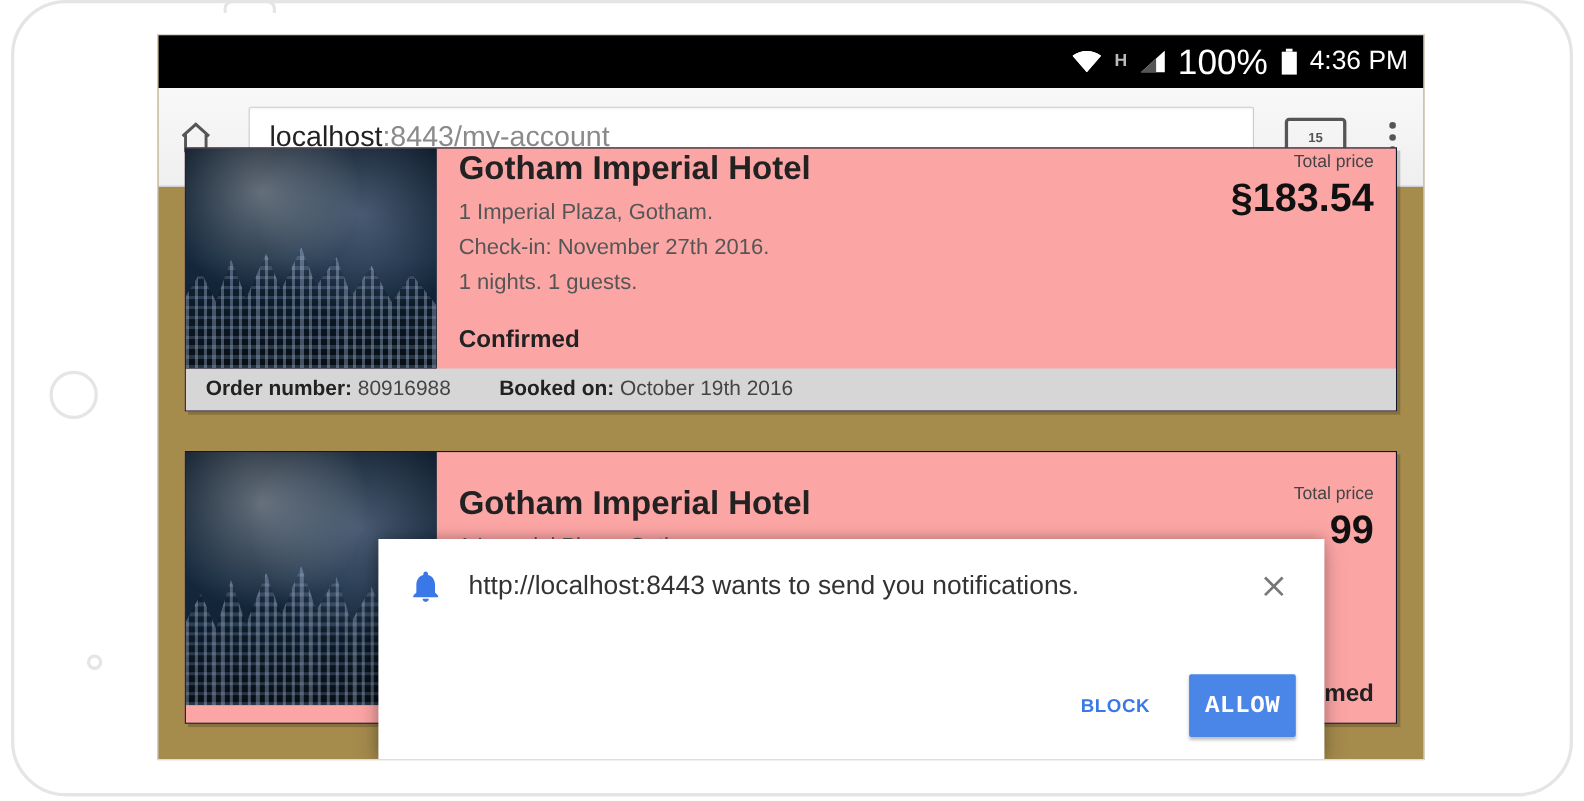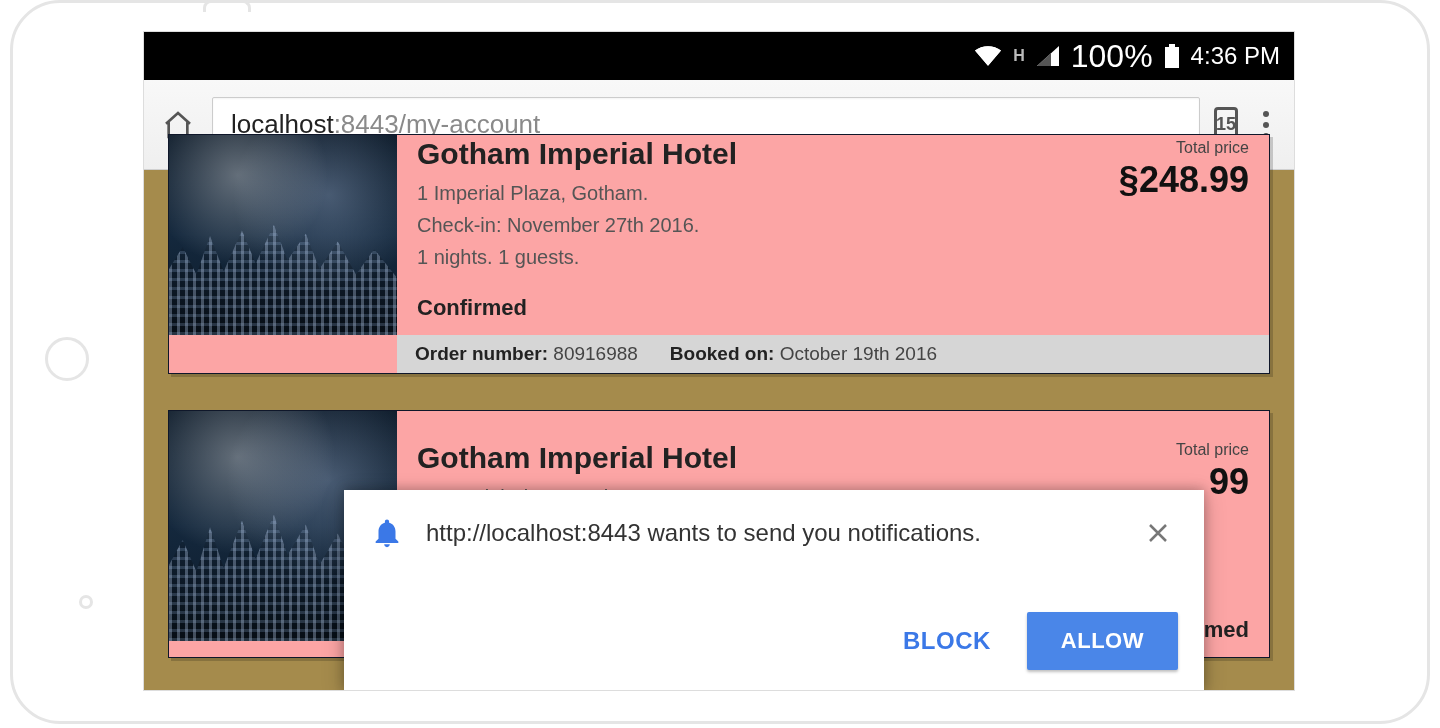--- a/index.html
+++ b/index.html
@@ -24,28 +24,28 @@
   
   .statusbar { height: 48px; background: #000; color: #fff; display: flex;
                align-items: center; justify-content: flex-end; padding: 0 14px;
                font-size: 24px; gap: 12px; font-family: Arial, sans-serif; }
   .statusbar .icon { display: inline-flex; align-items: center; }
   .battery-pct { font-size: 32px; }
   .clock { font-size: 24px; }
 
   
   .chrome { height: 90px; background: linear-gradient(#f8f8f8,#efefef); border-bottom: 1px solid #d0d0d0;
-            display: flex; align-items: center; padding: 0 14px; gap: 14px; }
+            display: flex; align-items: center; padding: 0 14px; gap: 28px; }
   .home-icon { width: 40px; height: 40px; display:flex;align-items:center;justify-content:center; cursor:pointer; }
   .omnibox { flex: 1; height: 56px; background: #fff; border: 1px solid #ccc; border-radius: 2px;
              display: flex; align-items: center; padding: 0 18px; font-size: 26px; color: #555; box-shadow: inset 0 1px 2px rgba(0,0,0,0.05); }
   .omnibox .host { color: #222; }
   .omnibox .path { color: #8a8a8a; }
-  .tabcount { width: 24px; height: 36px; border: 3px solid #555; border-radius: 4px;
-              display: flex; align-items:center; justify-content:center; font-size:18px; font-weight:bold; color:#555; cursor:pointer; }
+  .tabcount { width: 56px; height: 36px; border: 3px solid #555; border-radius: 4px;
+              display: flex; align-items:center; justify-content:center; font-size:12px; font-weight:bold; color:#555; cursor:pointer; }
   .kebab { width: 28px; display:flex; flex-direction:column; align-items:center; gap:5px; cursor:pointer; }
   .kebab span { width:6px; height:6px; background:#555; border-radius:50%; }
 
   
   .content { position: relative; padding: 0 24px; }
 
   .card { background: #fca5a5; border: 1px solid #0f172a; margin-top: 0; position: relative;
           box-shadow: 3px 3px 0 rgba(0,0,0,0.18); }
   .card + .card { margin-top: 36px; }
   .card-body { display:flex; }
@@ -70,39 +70,39 @@
   .hotel-name { font-size: 30px; font-weight: 700; color:#222; margin-top: -4px; }
   .details { font-size: 20px; color:#555; line-height:1.6; margin-top:6px; }
   .price-block { text-align:right; }
   .price-label { font-size: 16px; color:#444; }
   .price { font-size: 36px; font-weight:800; color:#111; margin-top:2px; white-space:nowrap; }
 
   .row-bottom { display:flex; justify-content:space-between; align-items:flex-end; margin-top:auto; padding-bottom:4px; }
   .modify { color: #0b63c4; font-weight:700; font-size:20px; text-decoration: underline; cursor:pointer; }
   .status { font-weight:800; font-size:22px; color:#222; }
 
-  .meta { background:#d6d6d6; font-size:19px; color:#444; padding:8px 18px; display:flex; gap:32px; margin-left:228px; }
+  .meta { background:#d6d6d6; font-size:19px; color:#444; padding:8px 18px; display:flex; gap:44px; }
   .meta b { color:#222; }
 
   
   .card.first { margin-top: -36px; }
   .card.first .hotel-name { margin-top: -2px; }
 
   
   .sheet { position:absolute; left: 200px; right: 90px; bottom: 0; height: 200px;
            background:#fff; box-shadow: 0 -2px 10px rgba(0,0,0,0.2), 0 6px 20px rgba(0,0,0,0.25); z-index: 50;
            display:flex; flex-direction:column; padding: 26px 26px 20px 26px; }
   .sheet-top { display:flex; align-items:center; gap:22px; }
   .bell { color:#3b78e7; flex-shrink:0; }
   .sheet-msg { font-size:24px; color:#333; flex:1; }
   .sheet-close { font-size:30px; color:#777; cursor:pointer; padding:4px 8px; }
   .sheet-actions { margin-top:auto; display:flex; justify-content:flex-end; align-items:center; gap:30px; }
-  .btn-block { color:#3b78e7; font-weight:700; font-size:24px; letter-spacing:0.5px; cursor:pointer; padding:12px 6px; }
+  .btn-block { color:#3b78e7; font-weight:700; font-size:17px; letter-spacing:0.5px; cursor:pointer; padding:12px 6px; }
   .btn-allow { background:#4a86e8; color:#fff; font-weight:700; font-size:22px; letter-spacing:0.5px;
-               padding: 16px 34px; border-radius:2px; cursor:pointer; box-shadow: 0 2px 3px rgba(0,0,0,0.25); }
+               padding: 16px 14px; border-radius:2px; cursor:pointer; box-shadow: 0 2px 3px rgba(0,0,0,0.25); font-family: Liberation Mono, monospace; }
 
   svg { display:block; }
 </style>
 </head>
 <body>
 
 <div class="device">
   <div class="speaker"></div>
   <div class="home-btn"></div>
   <div class="cam"></div>
@@ -162,21 +162,21 @@
               <div>
                 <div class="hotel-name">Gotham Imperial Hotel</div>
                 <div class="details">
                   <div>1 Imperial Plaza, Gotham.</div>
                   <div>Check-in: November 27th 2016.</div>
                   <div>1 nights. 1 guests.</div>
                 </div>
               </div>
               <div class="price-block">
                 <div class="price-label">Total price</div>
-                <div class="price">§248.99</div>
+                <div class="price">§183.54</div>
               </div>
             </div>
             <div class="row-bottom">
               <div class="status">Confirmed</div>
             </div>
           </div>
         </div>
         <div class="meta">
           <span><b>Order number:</b> <span>80916988</span></span>
           <span><b>Booked on:</b> <span>October 19th 2016</span></span>

